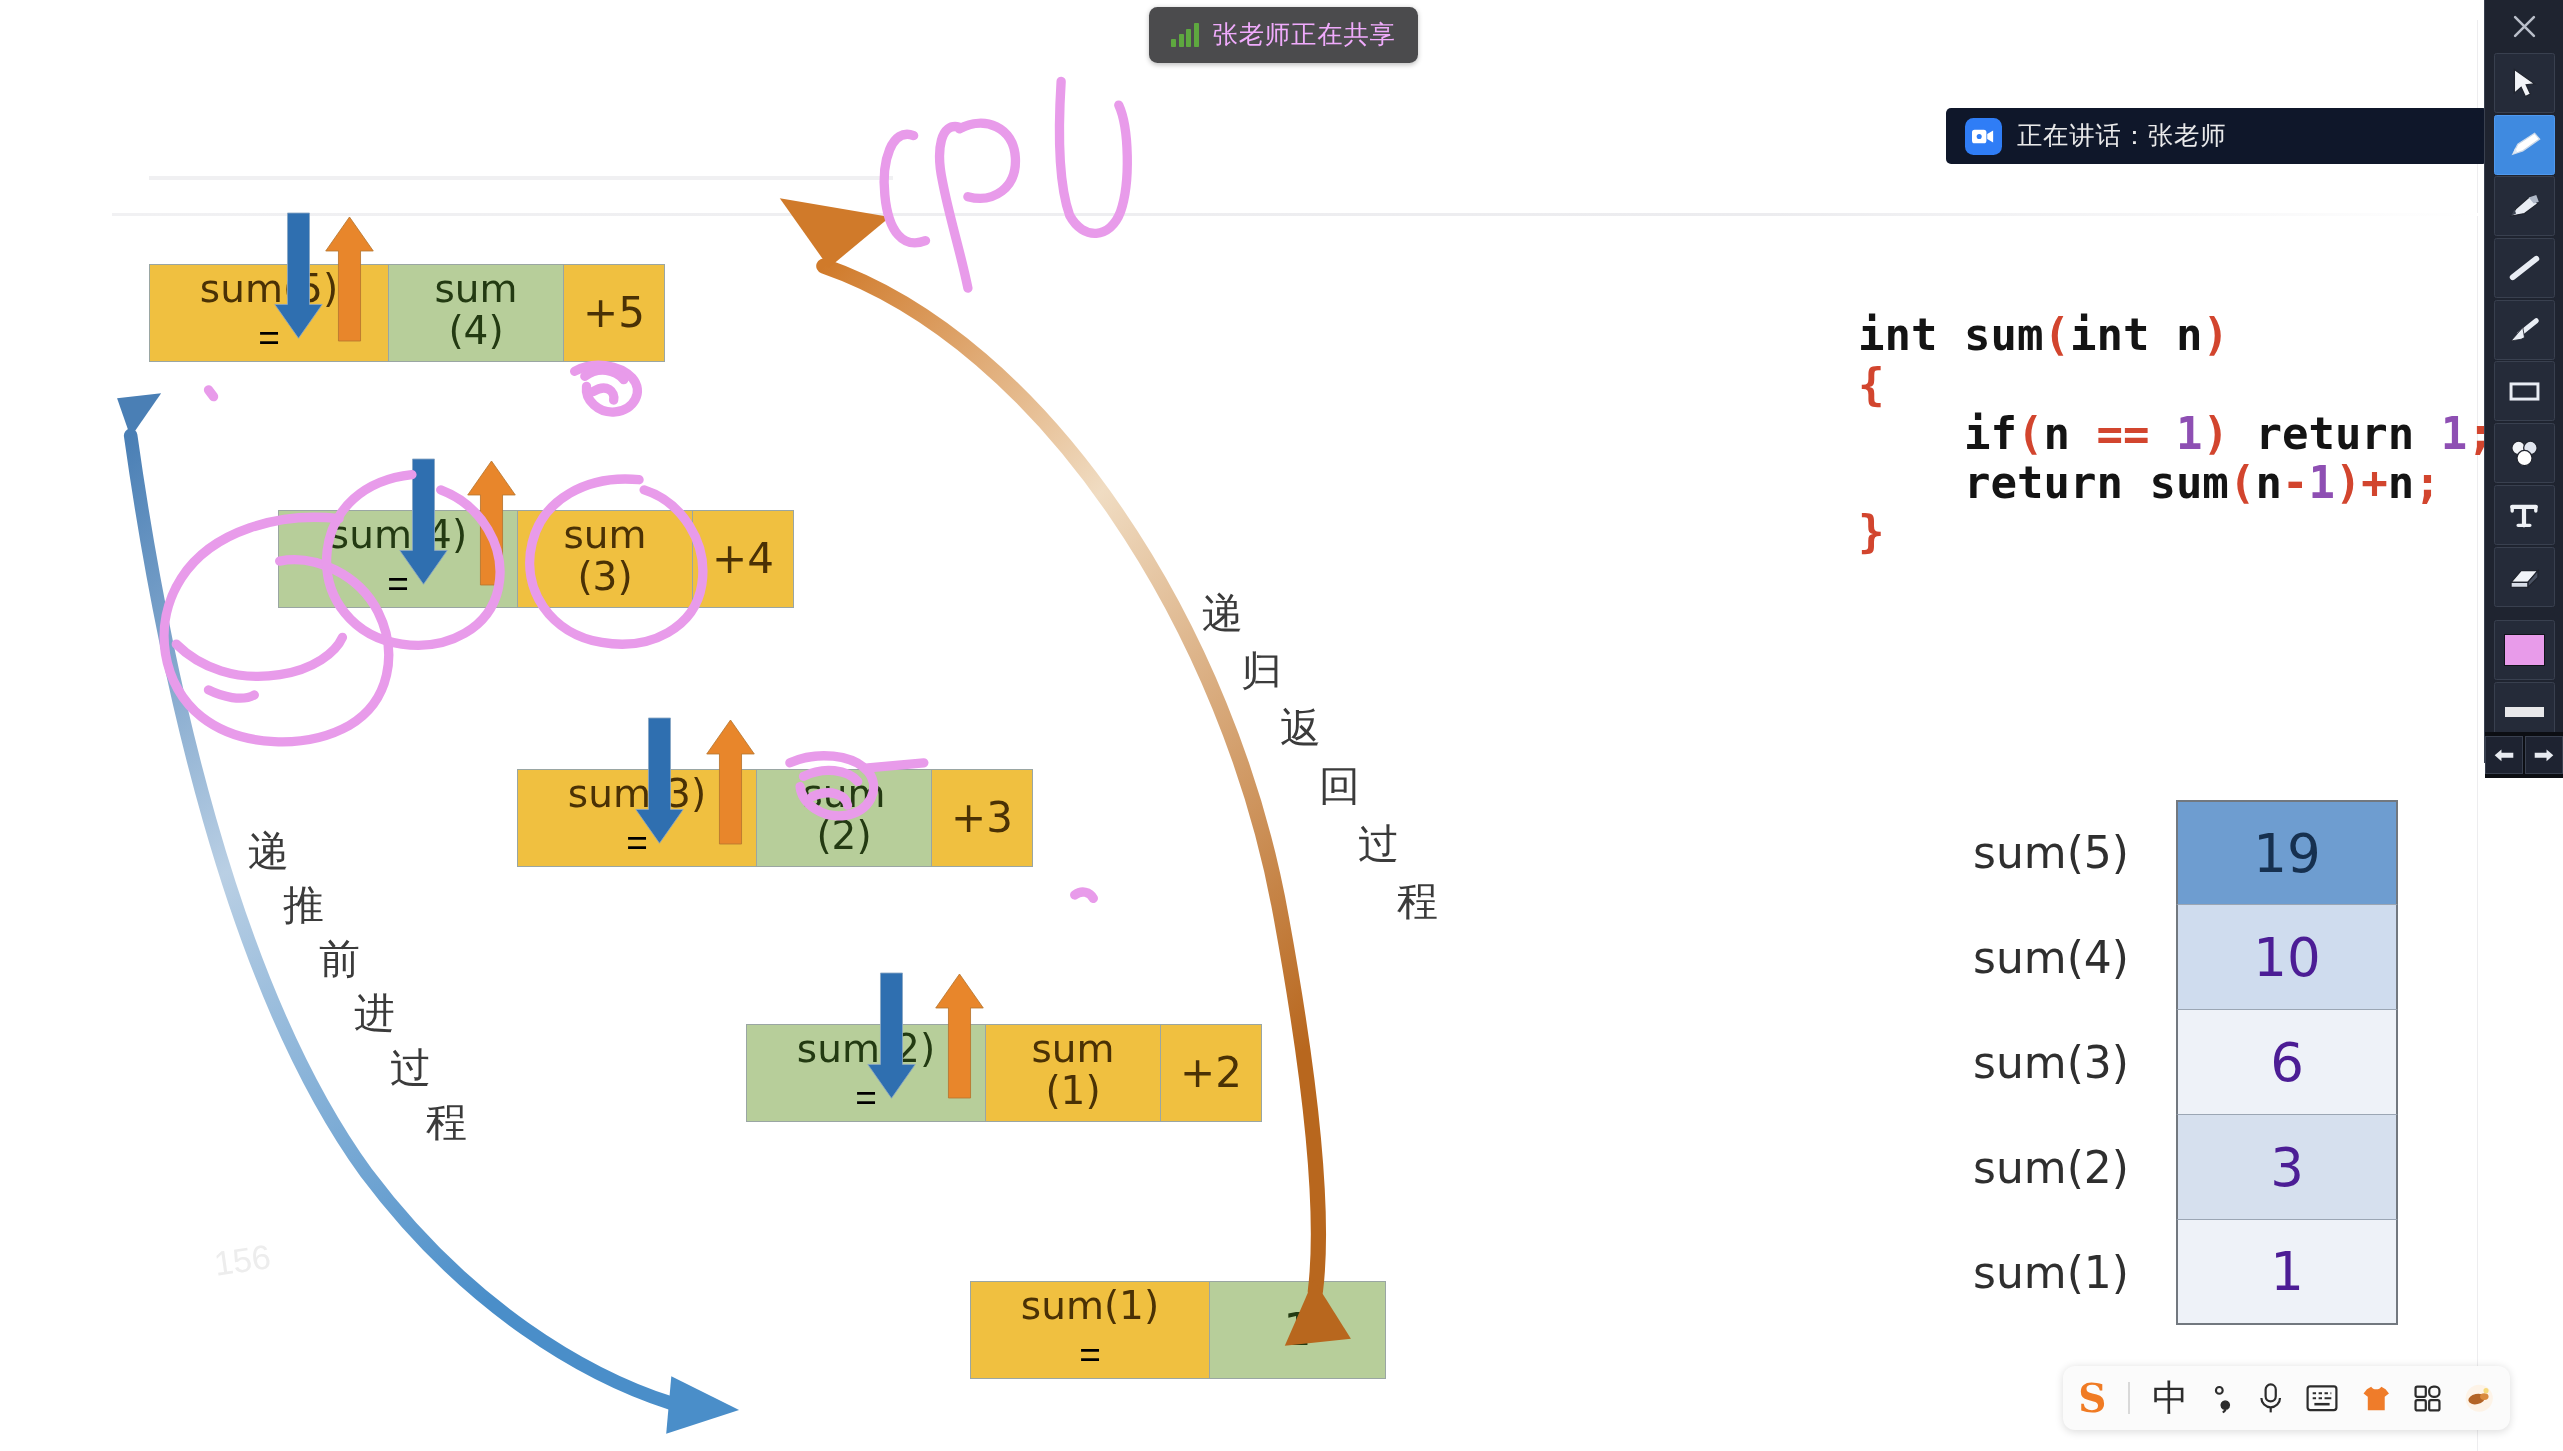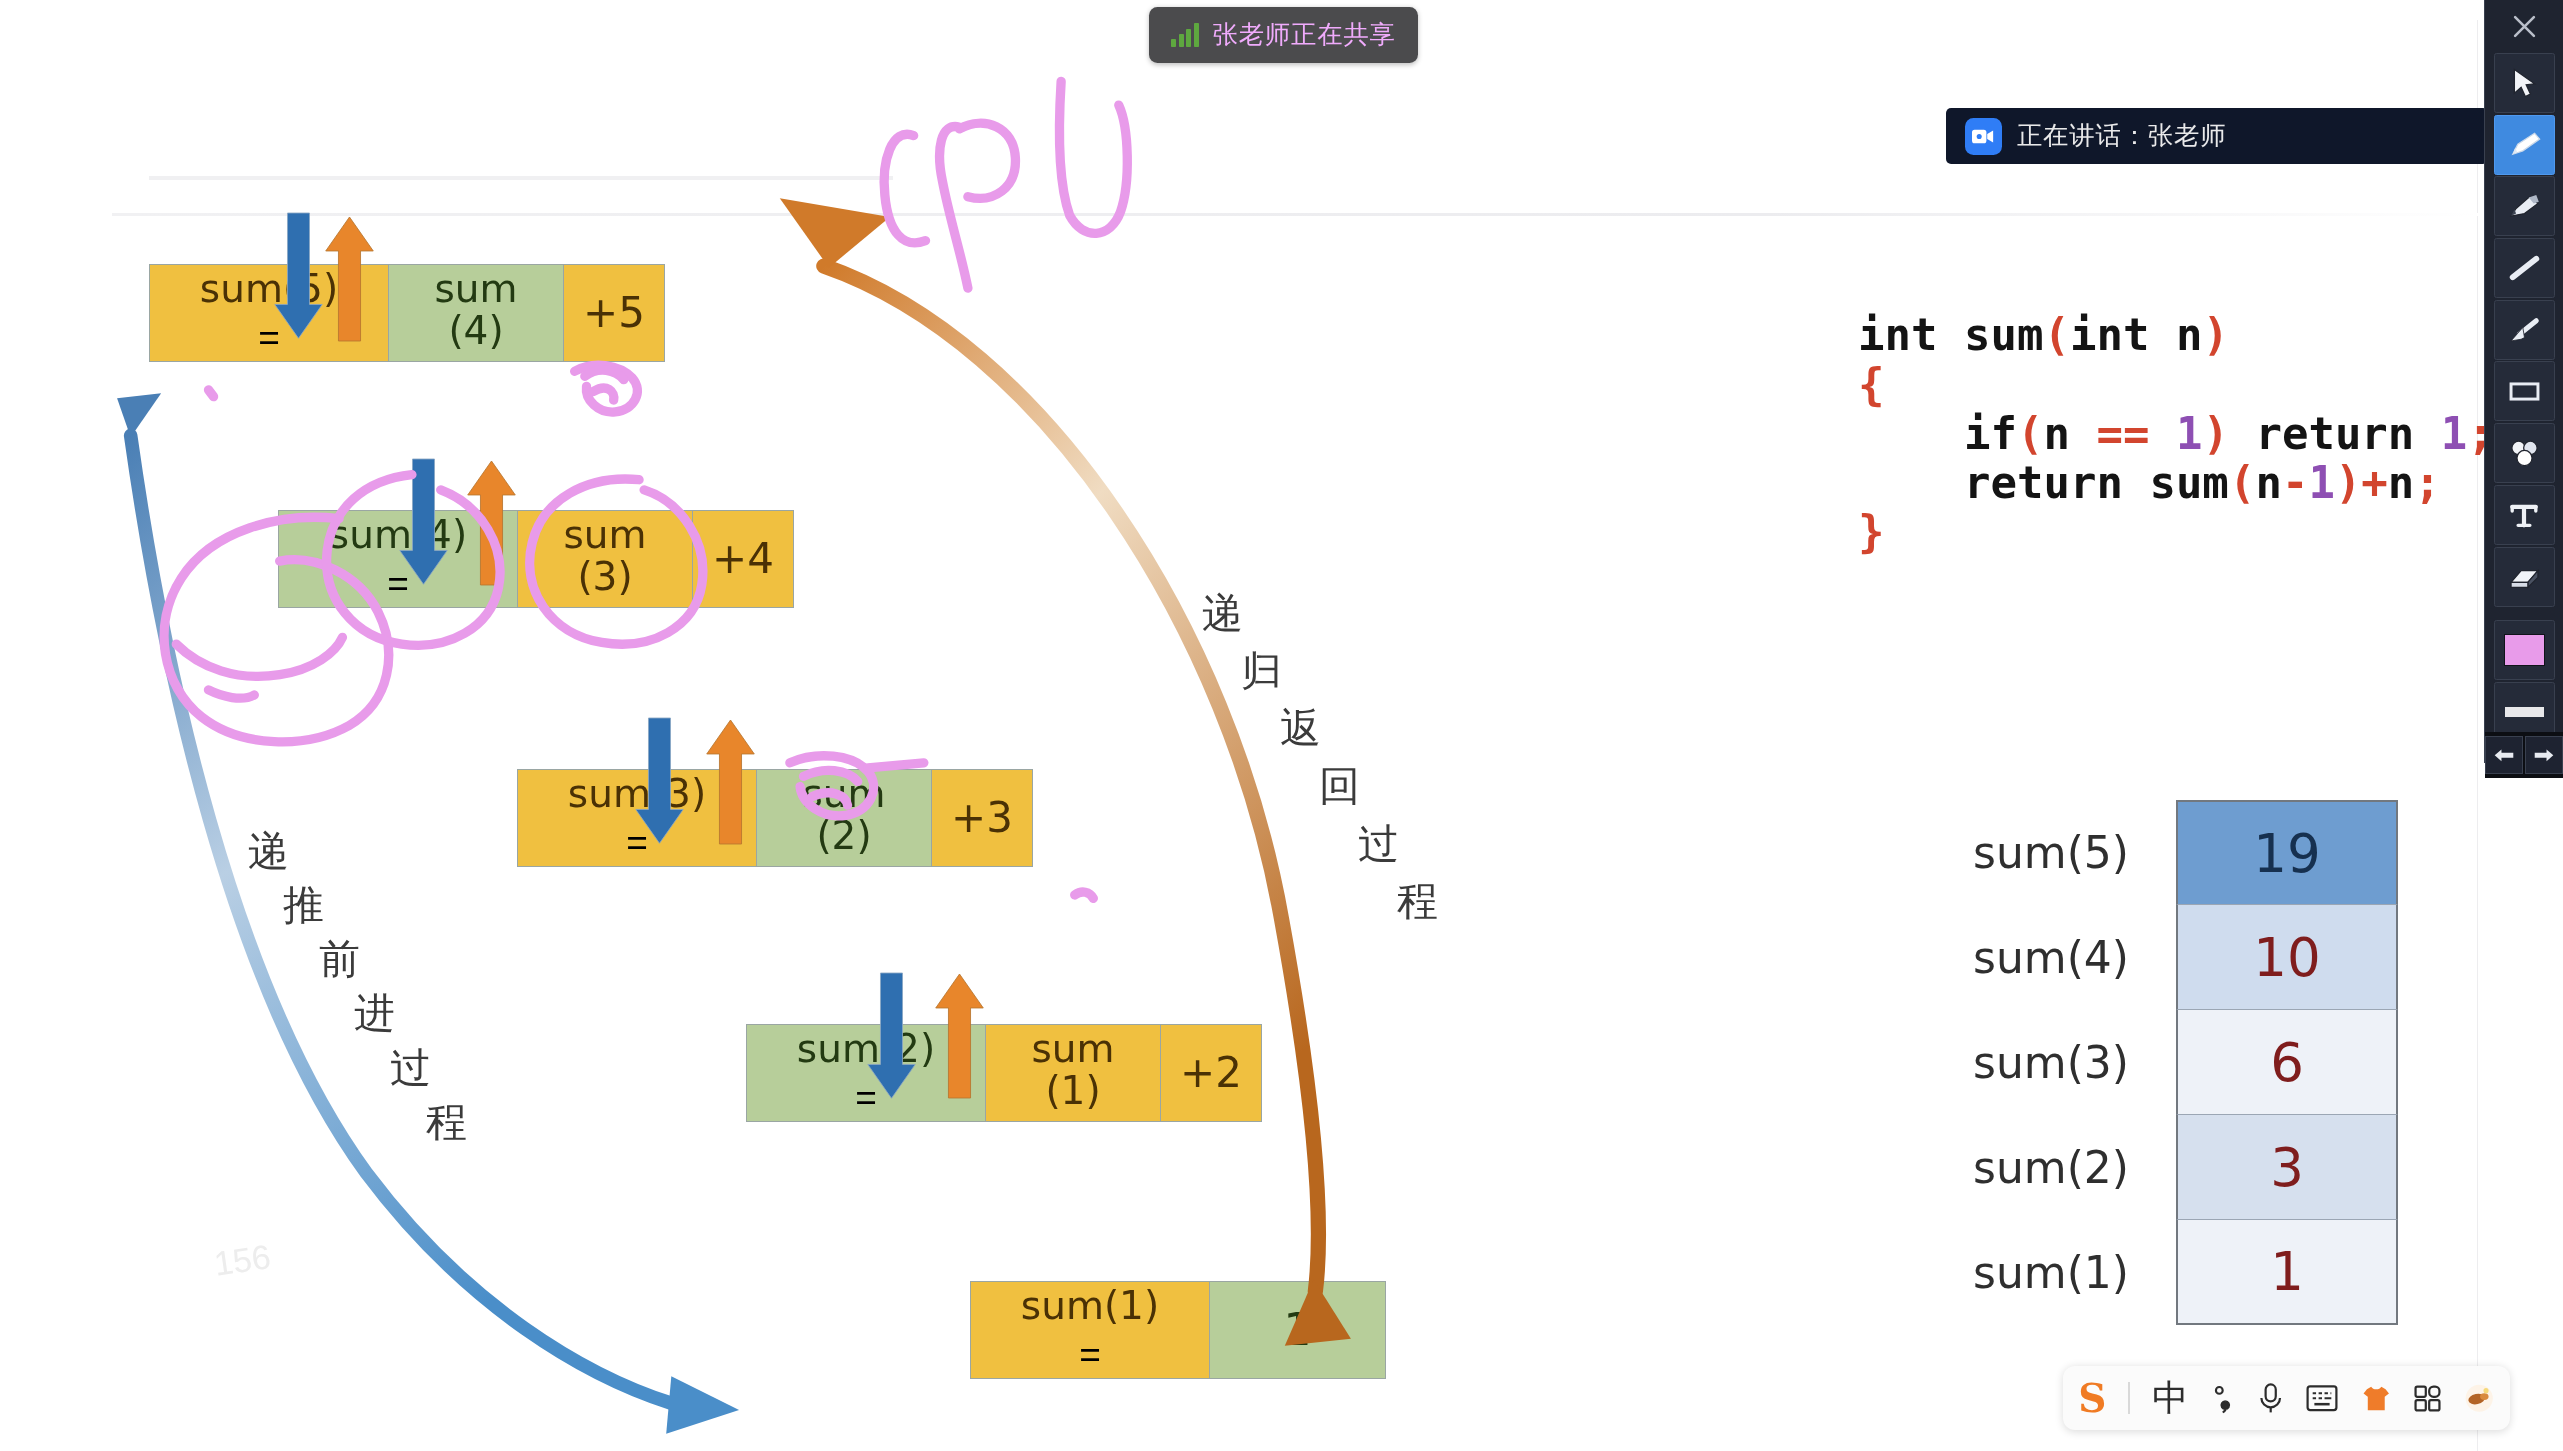--- a/index.html
+++ b/index.html
@@ -94,21 +94,21 @@
                 color: #141414; font-weight: bold; }
   .k-red  { color: #d2452e; }
   .k-pur  { color: #8e4fb3; }
 
   
   #valtable { position: absolute; left: 1861px; top: 780px; }
   .vrow { display: flex; align-items: center; height: 105px; }
   .vlabel { width: 203px; text-align: left; font-size: 44px; color: #2f2f2f;
             font-family: "DejaVu Sans","Liberation Sans",sans-serif; }
   .vcell { width: 222px; height: 105px; display:flex; align-items:center;
-           justify-content:center; font-size: 53px; color:#7f1d1d;
+           justify-content:center; font-size: 53px; color:#4c1d95;
            box-sizing: border-box;
            border-left: 2.5px solid #72787f; border-right: 2.5px solid #72787f;
            border-bottom: 1.7px solid #9ba6b4;
            font-family:"DejaVu Sans","Liberation Sans",sans-serif; }
   .vcell.first { border-top: 2.5px solid #72787f; }
   .vcell.last  { border-bottom: 2.5px solid #72787f; }
 
   
   #share-pill {
     position: absolute; left: 1149px; top: 6.8px;

